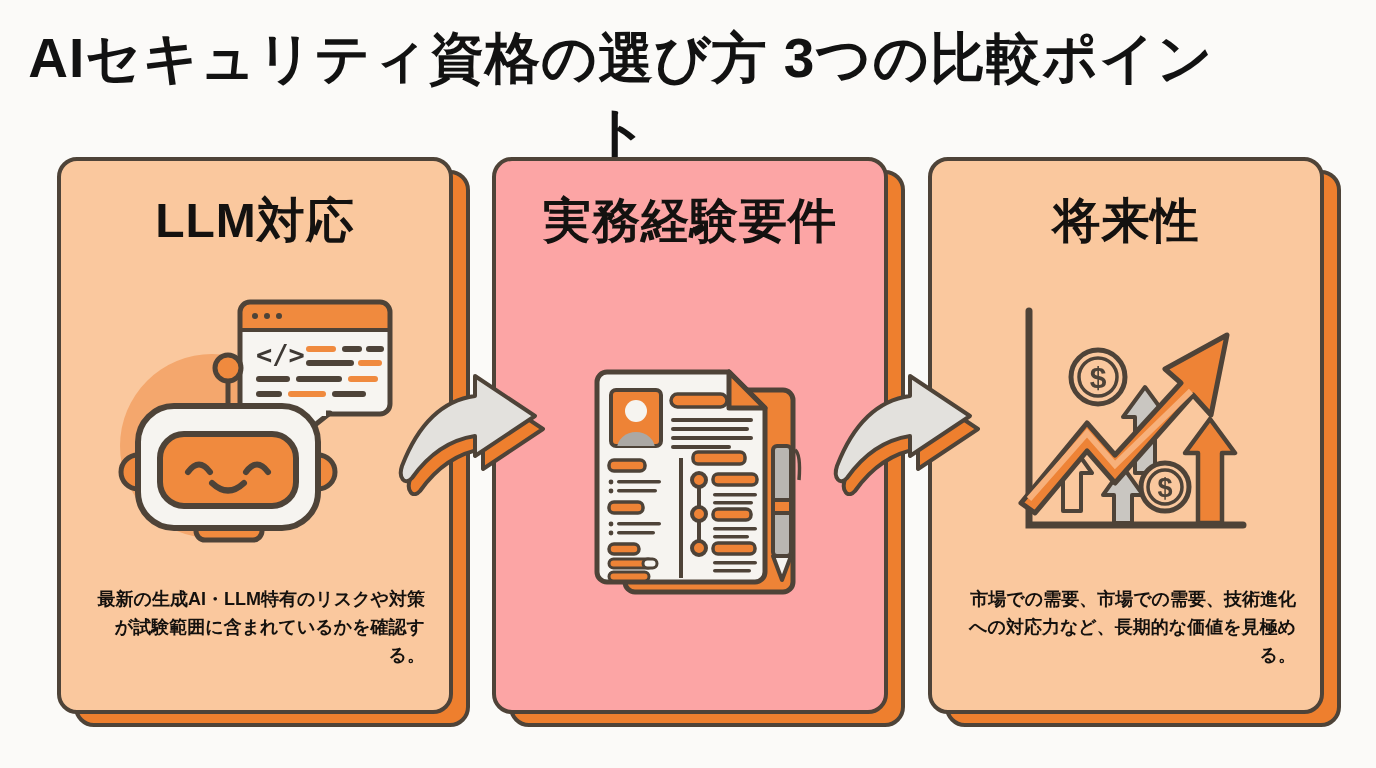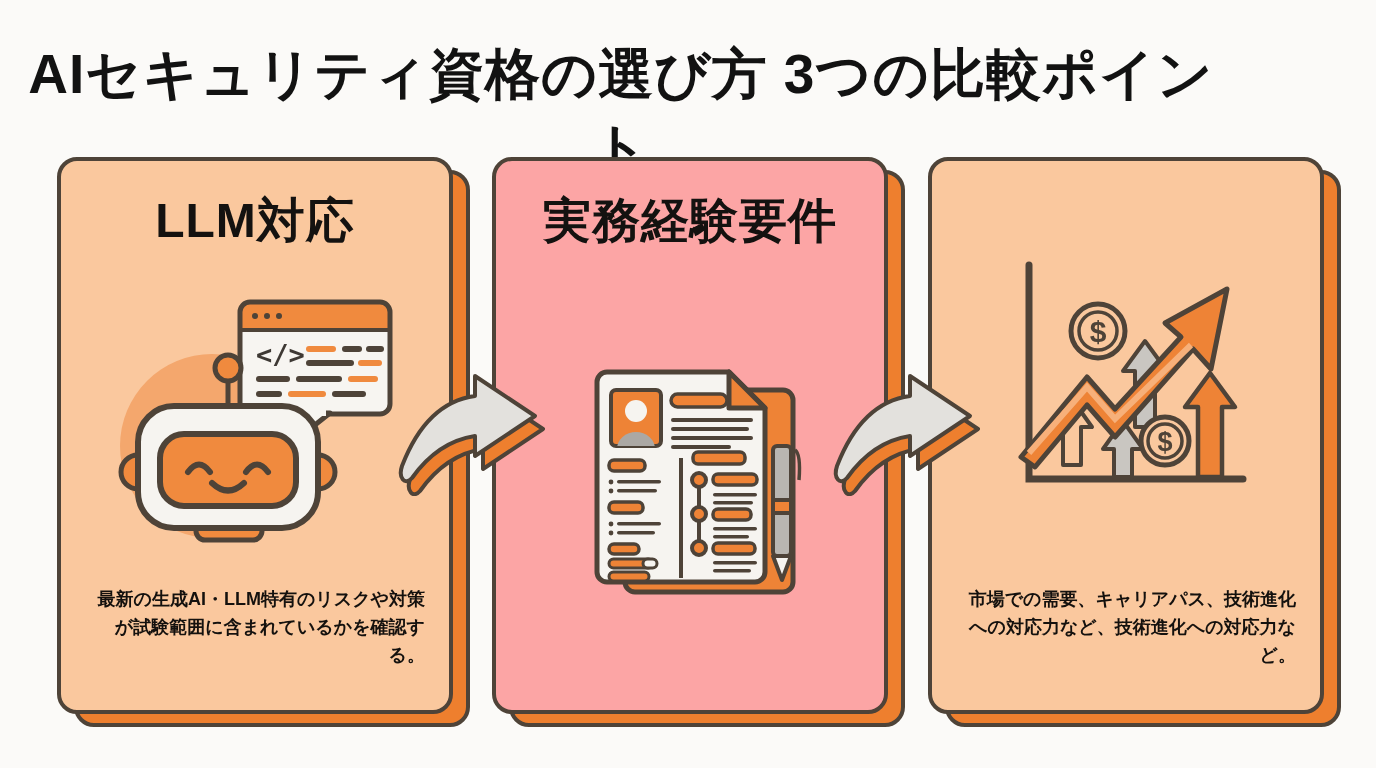--- a/index.html
+++ b/index.html
@@ -5,21 +5,21 @@
   * { margin:0; padding:0; box-sizing:border-box; }
   html,body { width:1376px; height:768px; }
   body {
     position:relative;
     background:#FBFAF8;
     font-family:"Liberation Sans","DejaVu Sans",sans-serif;
     color:#161412;
     overflow:hidden;
   }
   .main-title {
-    position:absolute; top:38px; left:0; width:1242px;
+    position:absolute; top:22px; left:0; width:1242px;
     text-align:center;
     font-size:55px; font-weight:900; letter-spacing:1px;
     color:#121212;
   }
   .card {
     position:absolute; top:157px; width:396px; height:557px;
   }
   .card-1 { left:57px; }
   .card-2 { left:492px; }
   .card-3 { left:928px; }
@@ -180,20 +180,21 @@
           <path d="M236,96 q6,4 4,30" fill="none" stroke="#4E4338" stroke-width="3.5"></path>
         </g>
       </svg>
     </div>
   </div>
 </div>
 
 <div class="card card-3">
   <div class="card-shadow"></div>
   <div class="card-face face-orange">
+    <div class="card-title">将来性</div>
     <div class="card-icon">
       <svg width="262" height="246" viewBox="0 0 262 246">
 
         <path d="M34,14 V228 H248" fill="none" stroke="#4E4338" stroke-width="7" stroke-linecap="round"></path>
 
         <path d="M77,148 L97,176 H86 V214 H68 V176 H57 Z" fill="#FAC89E" stroke="#4E4338" stroke-width="4" stroke-linejoin="round"></path>
 
         <path d="M150,90 L172,120 H160 V176 H140 V120 H128 Z" fill="#C9C6C1" stroke="#4E4338" stroke-width="4" stroke-linejoin="round"></path>
 
         <path d="M128,170 L148,198 H137 V226 H119 V198 H108 Z" fill="#C9C6C1" stroke="#4E4338" stroke-width="4" stroke-linejoin="round"></path>
@@ -208,21 +209,21 @@
         </g>
         <g>
           <circle cx="170" cy="190" r="24" fill="#FAC89E" stroke="#4E4338" stroke-width="5"></circle>
           <circle cx="170" cy="190" r="17" fill="none" stroke="#4E4338" stroke-width="3.5"></circle>
           <text x="170" y="200" text-anchor="middle" font-size="27" font-weight="bold" fill="#4E4338">$</text>
         </g>
 
         <path d="M215,122 L240,156 H227 V226 H203 V156 H190 Z" fill="#EE8336" stroke="#4E4338" stroke-width="4.5" stroke-linejoin="round"></path>
       </svg>
     </div>
-    <div class="card-desc">市場での需要、キャリアパス、技術進化への対応力など、技術進化への対応力など。</div>
+    <div class="card-desc">市場での需要、市場での需要、技術進化への対応力など、長期的な価値を見極める。</div>
   </div>
 </div>
 
 <div class="flow-arrow flow-arrow-1">
   <svg width="150" height="130" viewBox="0 0 150 130">
     <g transform="translate(8,13)">
       <path d="M7,100 C24,56 50,34 80,30 L80,10 L140,50 L80,90 L80,70 C54,74 34,88 17,112 C10,120 3,112 7,100 Z" fill="#EE7F2E" stroke="#4E4338" stroke-width="4" stroke-linejoin="round"></path>
     </g>
     <path d="M7,100 C24,56 50,34 80,30 L80,10 L140,50 L80,90 L80,70 C54,74 34,88 17,112 C10,120 3,112 7,100 Z" fill="#E3E1DD" stroke="#4E4338" stroke-width="4" stroke-linejoin="round"></path>
   </svg>

